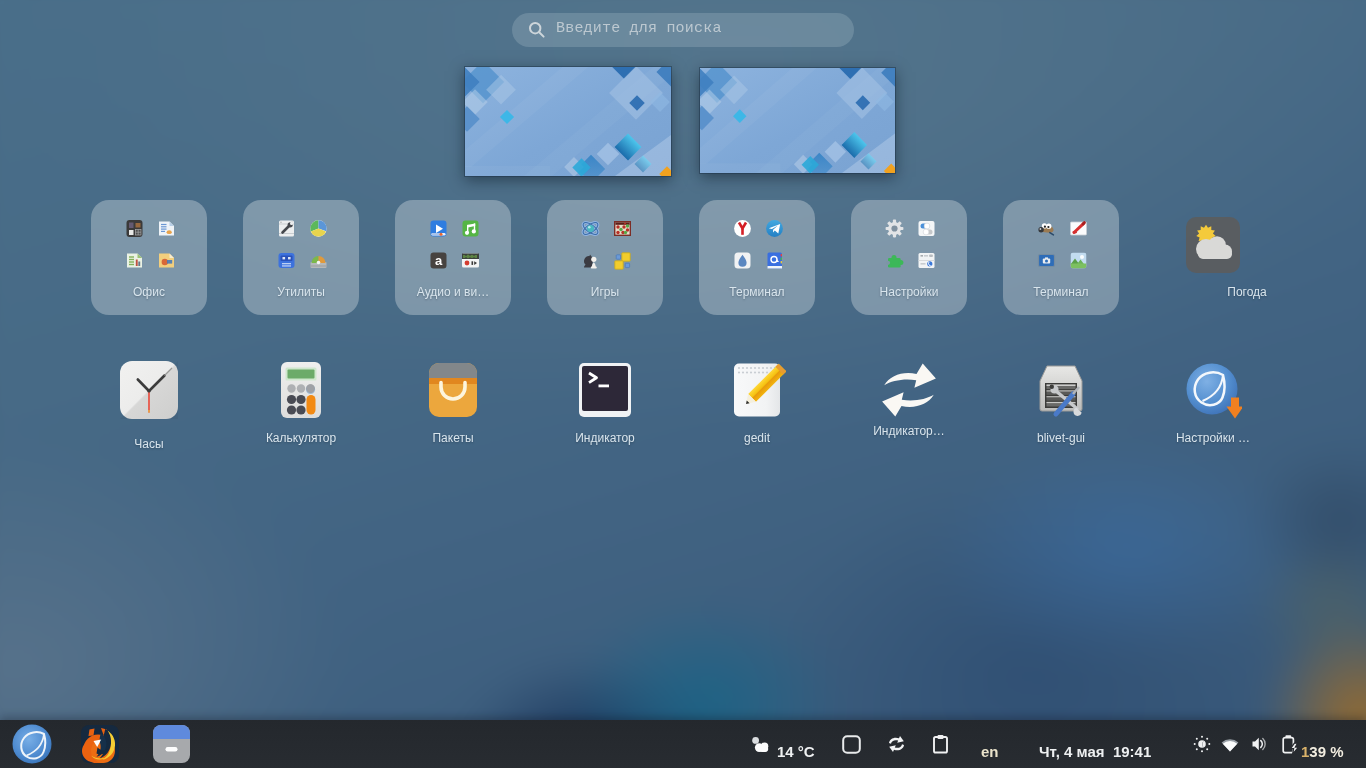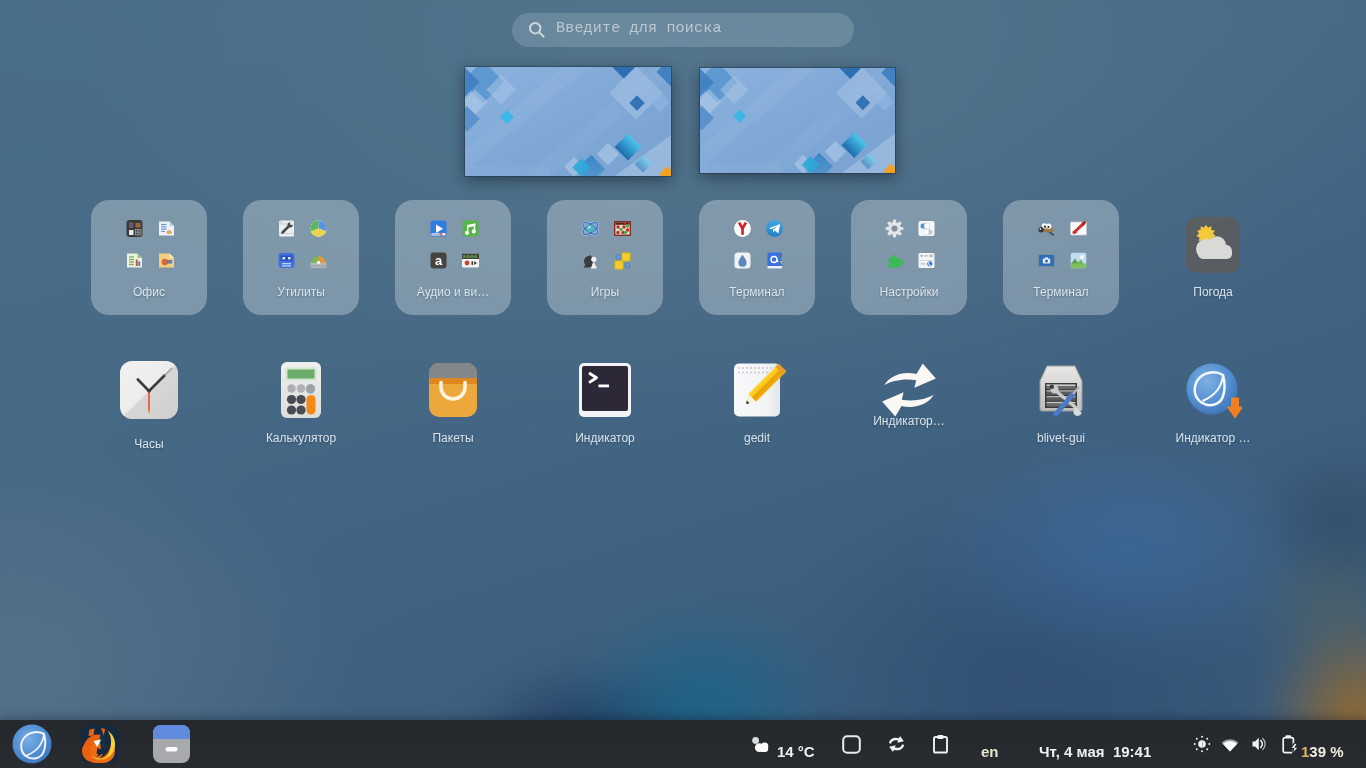--- a/index.html
+++ b/index.html
@@ -386,21 +386,21 @@
 <svg class="bicon" style="left:1186px;top:217px" width="54" height="56" viewBox="0 0 54 56">
   <rect width="54" height="56" rx="10" fill="rgba(92,92,92,.88)"></rect>
   <polygon points="20.0,7.7 22.0,10.8 25.3,9.3 25.3,12.9 28.9,13.4 26.9,16.5 29.7,18.9 26.4,20.4 27.4,23.9 23.8,23.4 22.8,26.9 20.0,24.5 17.2,26.9 16.2,23.4 12.6,23.9 13.6,20.4 10.3,18.9 13.1,16.5 11.1,13.4 14.7,12.9 14.7,9.3 18.0,10.8" fill="#f4ca3b"></polygon>
   <g fill="#d9d9d7">
     <circle cx="20" cy="32" r="10"></circle>
     <circle cx="31" cy="28" r="8.8"></circle>
     <circle cx="39" cy="34.5" r="7"></circle>
     <rect x="12" y="32" width="34" height="10" rx="5"></rect>
   </g>
 </svg>
-<div class="lbl" style="left:1133px;top:285px">Погода</div>
+<div class="lbl" style="left:1167px;top:285px">Погода</div>
 </div>
 
 <div id="apps">
 
 <svg class="app" style="left:120px;top:361px" viewBox="0 0 58 58">
   <defs>
         <linearGradient id="clkg" x1="0" y1="0" x2="1" y2="1">
     <stop offset="0" stop-color="#f1f1f0"></stop>
           <stop offset=".5" stop-color="#ececeb"></stop>
           <stop offset=".52" stop-color="#e0e0df"></stop>
@@ -511,21 +511,21 @@
   </g>
 </svg>
 <div class="lbl" style="left:677px;top:431px">gedit</div>
 
 <svg class="app" style="left:880px;top:361px" viewBox="0 0 58 58">
   <g fill="#faf8f4">
     <path d="M4.2,24.2 C 10,14.5 23,10 36.5,13 L 42.7,2.6 L 55.9,17.4 L 34.4,26.8 L 36.2,19.2 C 24,17.2 12,19.6 4.2,24.2 Z"></path>
     <path d="M4.2,24.2 C 10,14.5 23,10 36.5,13 L 42.7,2.6 L 55.9,17.4 L 34.4,26.8 L 36.2,19.2 C 24,17.2 12,19.6 4.2,24.2 Z" transform="rotate(180 29 29)"></path>
   </g>
 </svg>
-<div class="lbl" style="left:829px;top:414px">Индикатор…</div>
+<div class="lbl" style="left:829px;top:424px">Индикатор…</div>
 
 <svg class="app" style="left:1032px;top:361px" viewBox="0 0 58 58">
   <defs>
         <linearGradient id="blg" x1="0" y1="0" x2="0" y2="1">
     <stop offset="0" stop-color="#e8e8e6"></stop>
           <stop offset="1" stop-color="#bcbcba"></stop>
   </linearGradient>
       </defs>
   <path d="M8,20 L15,5 L43,5 L50,20 L50,48 a2,2 0 0 1 -2,2 L10,50 a2,2 0 0 1 -2,-2 Z" fill="url(#blg)" stroke="#9a9a98" stroke-width="1"></path>
   <rect x="13" y="22" width="32" height="25" fill="#3c3c3a"></rect>
@@ -559,21 +559,21 @@
   </radialGradient>
       </defs>
   <circle cx="28" cy="28" r="25.5" fill="url(#rosag)"></circle>
   <path d="M39,14 C30.8,9.3 19.5,11 14,18.5 C8.5,26.5 10,36.5 17.5,41.5 C25,46.5 35.5,44 38.5,36.5 C41.2,29.8 41,21.5 39,14 Z" fill="none" stroke="#f4f8fc" stroke-width="2.5"></path>
   <path d="M39,14 C38,24.5 31.5,34.5 18.5,40" fill="none" stroke="#f4f8fc" stroke-width="2.1"></path>
   <g>
     <rect x="47" y="36.5" width="8" height="9.5" fill="#f08020"></rect>
     <path d="M42.5,45.5 h17 l-8.5,12 z" fill="#f08020"></path>
   </g>
 </svg>
-<div class="lbl" style="left:1133px;top:431px">Индикатор …</div>
+<div class="lbl" style="left:1133px;top:431px">Настройки …</div>
 </div>
 
 <div class="bar" id="bar">
 
   <svg class="bicon" style="left:12px;top:4px" width="40" height="40" viewBox="0 0 40 40">
     <defs>
         <radialGradient id="rosab" cx=".42" cy=".38" r=".72">
       <stop offset="0" stop-color="#78aee6"></stop>
           <stop offset=".6" stop-color="#4e8bd0"></stop>
           <stop offset="1" stop-color="#3570b6"></stop>

